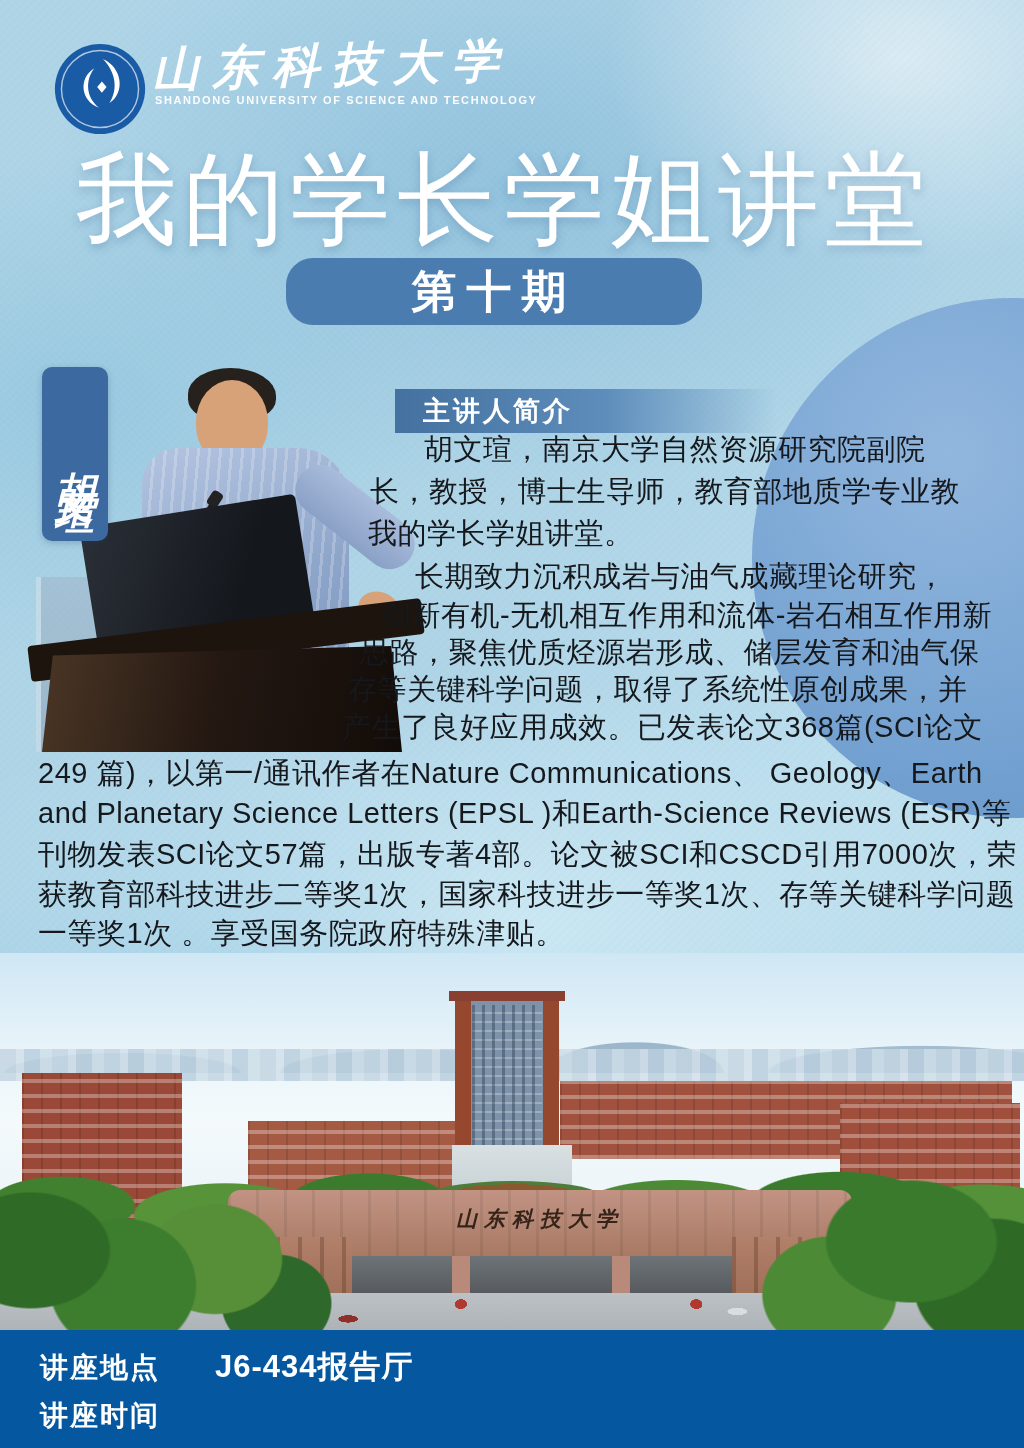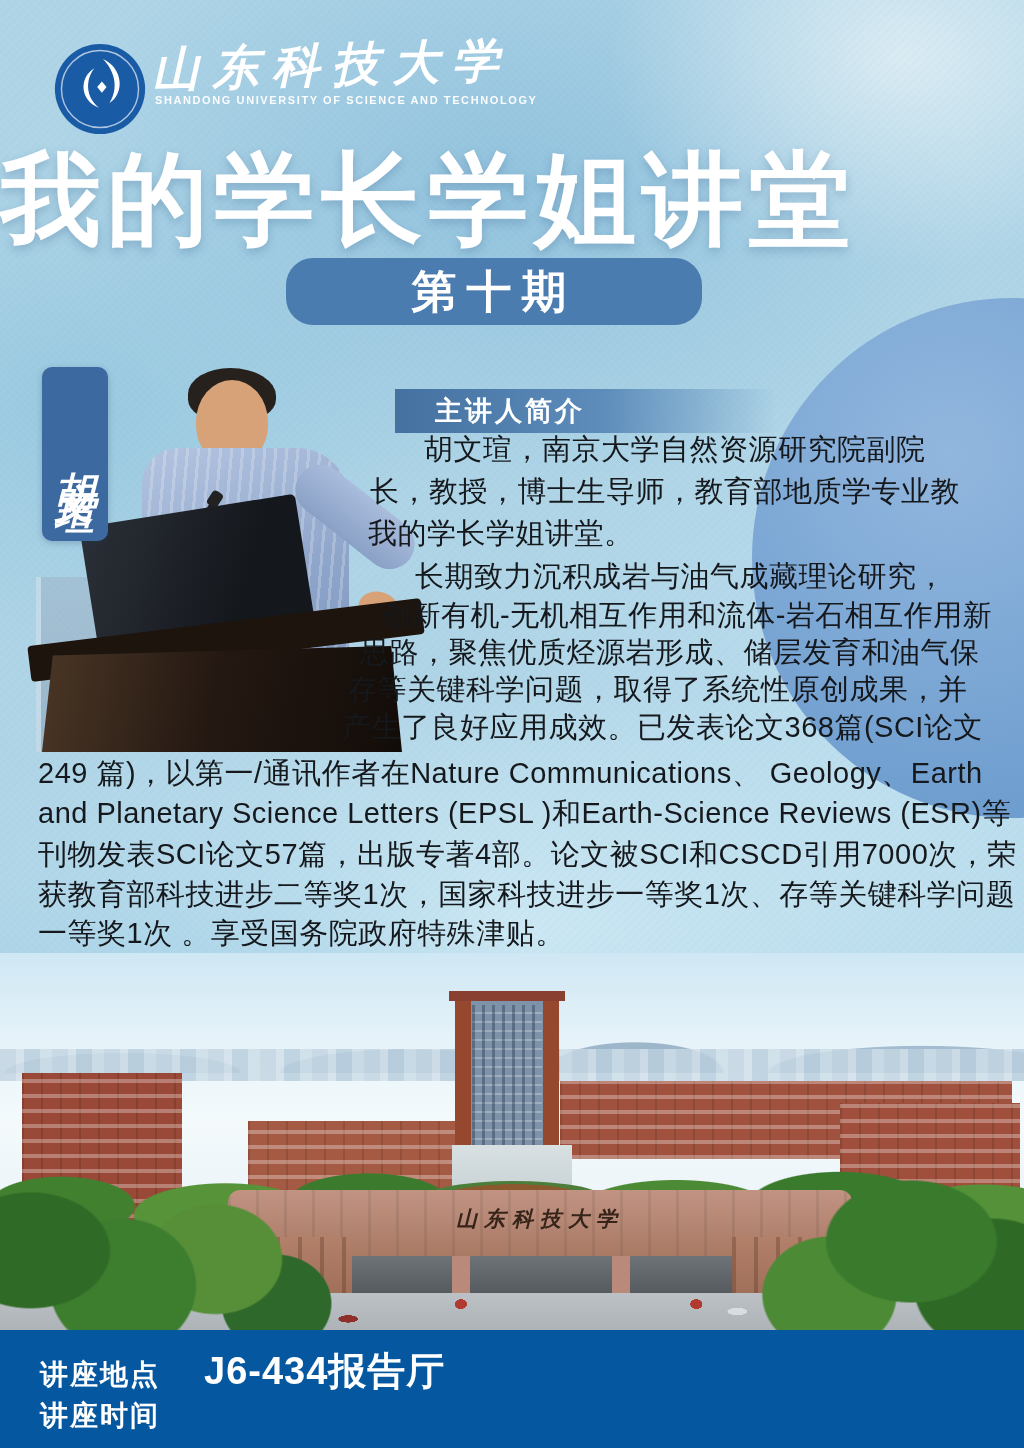--- a/index.html
+++ b/index.html
@@ -19,22 +19,22 @@
       repeating-linear-gradient(45deg, rgba(255,255,255,.05) 0 2px, transparent 2px 5px),
       repeating-linear-gradient(-45deg, rgba(90,150,190,.05) 0 2px, transparent 2px 6px);}
   
   .logo{position:absolute;left:53px;top:42px;width:94px;height:94px;z-index:3;}
   .uni-cn{position:absolute;left:152px;top:34px;z-index:3;color:#fff;
     font-family:"DejaVu Serif",serif;font-style:italic;font-weight:bold;
     font-size:47px;letter-spacing:13px;transform:rotate(-1.5deg);white-space:nowrap;}
   .uni-en{position:absolute;left:155px;top:94px;z-index:3;color:rgba(255,255,255,.95);
     font-size:11px;font-weight:bold;letter-spacing:1.6px;white-space:nowrap;}
   
-  .hero-title{position:absolute;left:0;top:133px;width:932px;z-index:3;text-align:left;
-    color:#fff;font-size:101px;font-weight:bold;letter-spacing:6px;white-space:nowrap;
+  .hero-title{position:absolute;left:0;top:133px;width:932px;z-index:3;text-align:right;
+    color:#fff;font-size:101px;font-weight:normal;letter-spacing:6px;white-space:nowrap;
     text-shadow:0 4px 10px rgba(50,95,135,.28);}
   .episode-band{position:absolute;left:286px;top:258px;width:416px;height:67px;z-index:3;
     background:#4a7cb0;display:flex;align-items:center;justify-content:center;border-radius:27px;}
   .episode-band span{color:#fff;font-size:45px;font-weight:bold;letter-spacing:10px;}
   
   .deco-circle{position:absolute;right:-248px;top:298px;width:520px;height:520px;z-index:2;
     border-radius:50%;background:radial-gradient(circle at 38% 30%, #92b7de, #6f9ecf 72%, #6496c9);}
   
   .name-plate{position:absolute;left:42px;top:367px;width:66px;height:174px;z-index:5;
     background:#3c699f;border-radius:10px;display:flex;align-items:center;justify-content:center;
@@ -70,21 +70,21 @@
     background:linear-gradient(115deg,#2b3038,#14171c 70%);transform:rotate(-9deg);border-radius:5px;}
   .photo .podium-top{position:absolute;left:-8px;top:250px;width:396px;height:36px;background:#1d140e;
     transform:rotate(-7deg);border-radius:4px;}
   .photo .podium{position:absolute;left:6px;top:274px;width:360px;height:106px;
     background:linear-gradient(100deg,#4a3625 0%,#241812 48%,#120c08 100%);
     clip-path:polygon(3% 9%,97% 0,100% 100%,0 100%);}
   
   .section-band{position:absolute;left:395px;top:389px;width:382px;height:44px;z-index:5;
     background:linear-gradient(90deg,#44719f 0%,#5e8dbb 55%,rgba(126,166,205,0) 100%);
     display:flex;align-items:center;}
-  .section-band span{color:#fff;font-size:27px;font-weight:bold;letter-spacing:3px;padding-left:40px;}
+  .section-band span{color:#fff;font-size:27px;font-weight:bold;letter-spacing:3px;padding-left:28px;}
   .intro-line{position:absolute;z-index:5;color:#15181c;font-size:29px;line-height:33px;
     white-space:nowrap;letter-spacing:0.5px;}
   
   .campus{position:absolute;left:0;top:953px;width:1024px;height:377px;z-index:6;overflow:hidden;}
   .campus .sky{position:absolute;inset:0;background:linear-gradient(#cfe7f4 0%,#eaf5fa 28%,#f4fafc 45%,#eef6f9 60%);}
   .campus .mountains{position:absolute;left:0;top:40px;width:1024px;height:80px;
     background:
       radial-gradient(ellipse 150px 52px at 62% 100%, #9db6ca 0 58%, transparent 60%),
       radial-gradient(ellipse 220px 40px at 40% 100%, #aac2d4 0 58%, transparent 60%),
       radial-gradient(ellipse 260px 46px at 90% 100%, #a3bccf 0 58%, transparent 60%),
@@ -148,24 +148,24 @@
   .campus .road:after{content:"";position:absolute;inset:0;
     background:
       radial-gradient(ellipse 16px 6px at 30% 45%, #27405e 0 60%, transparent 62%),
       radial-gradient(ellipse 16px 6px at 34% 70%, #8f2f2a 0 60%, transparent 62%),
       radial-gradient(ellipse 16px 6px at 72% 50%, #d8dde1 0 60%, transparent 62%),
       radial-gradient(ellipse 16px 6px at 78% 72%, #31527e 0 60%, transparent 62%),
       radial-gradient(ellipse 10px 8px at 68% 30%, #b03a30 0 60%, transparent 62%),
       radial-gradient(ellipse 10px 8px at 45% 30%, #b03a30 0 60%, transparent 62%);}
   
   .footer{position:absolute;left:0;top:1330px;width:1024px;height:118px;z-index:7;background:#0558a0;}
-  .footer .row{position:absolute;left:40px;display:flex;align-items:baseline;color:#fff;white-space:nowrap;}
+  .footer .row{position:absolute;left:40px;display:flex;align-items:baseline;color:#fff;white-space:nowrap;gap:39px;}
   .footer .row1{top:16px;} .footer .row2{top:67px;align-items:flex-end;}
   .footer .label{font-size:28px;font-weight:bold;letter-spacing:2px;width:136px;}
-  .footer .value{font-size:38px;font-weight:bold;letter-spacing:1px;margin-left:28px;}
+  .footer .value{font-size:31px;font-weight:bold;letter-spacing:1px;}
 </style>
 </head>
 <body>
 
 <div class="poster">
   <div class="grain"></div>
 
   <svg class="logo" viewBox="0 0 100 100">
     <circle cx="50" cy="50" r="48" fill="#1a5ba6"></circle>
     <circle cx="50" cy="50" r="41" fill="none" stroke="rgba(255,255,255,.65)" stroke-width="1.5"></circle>

